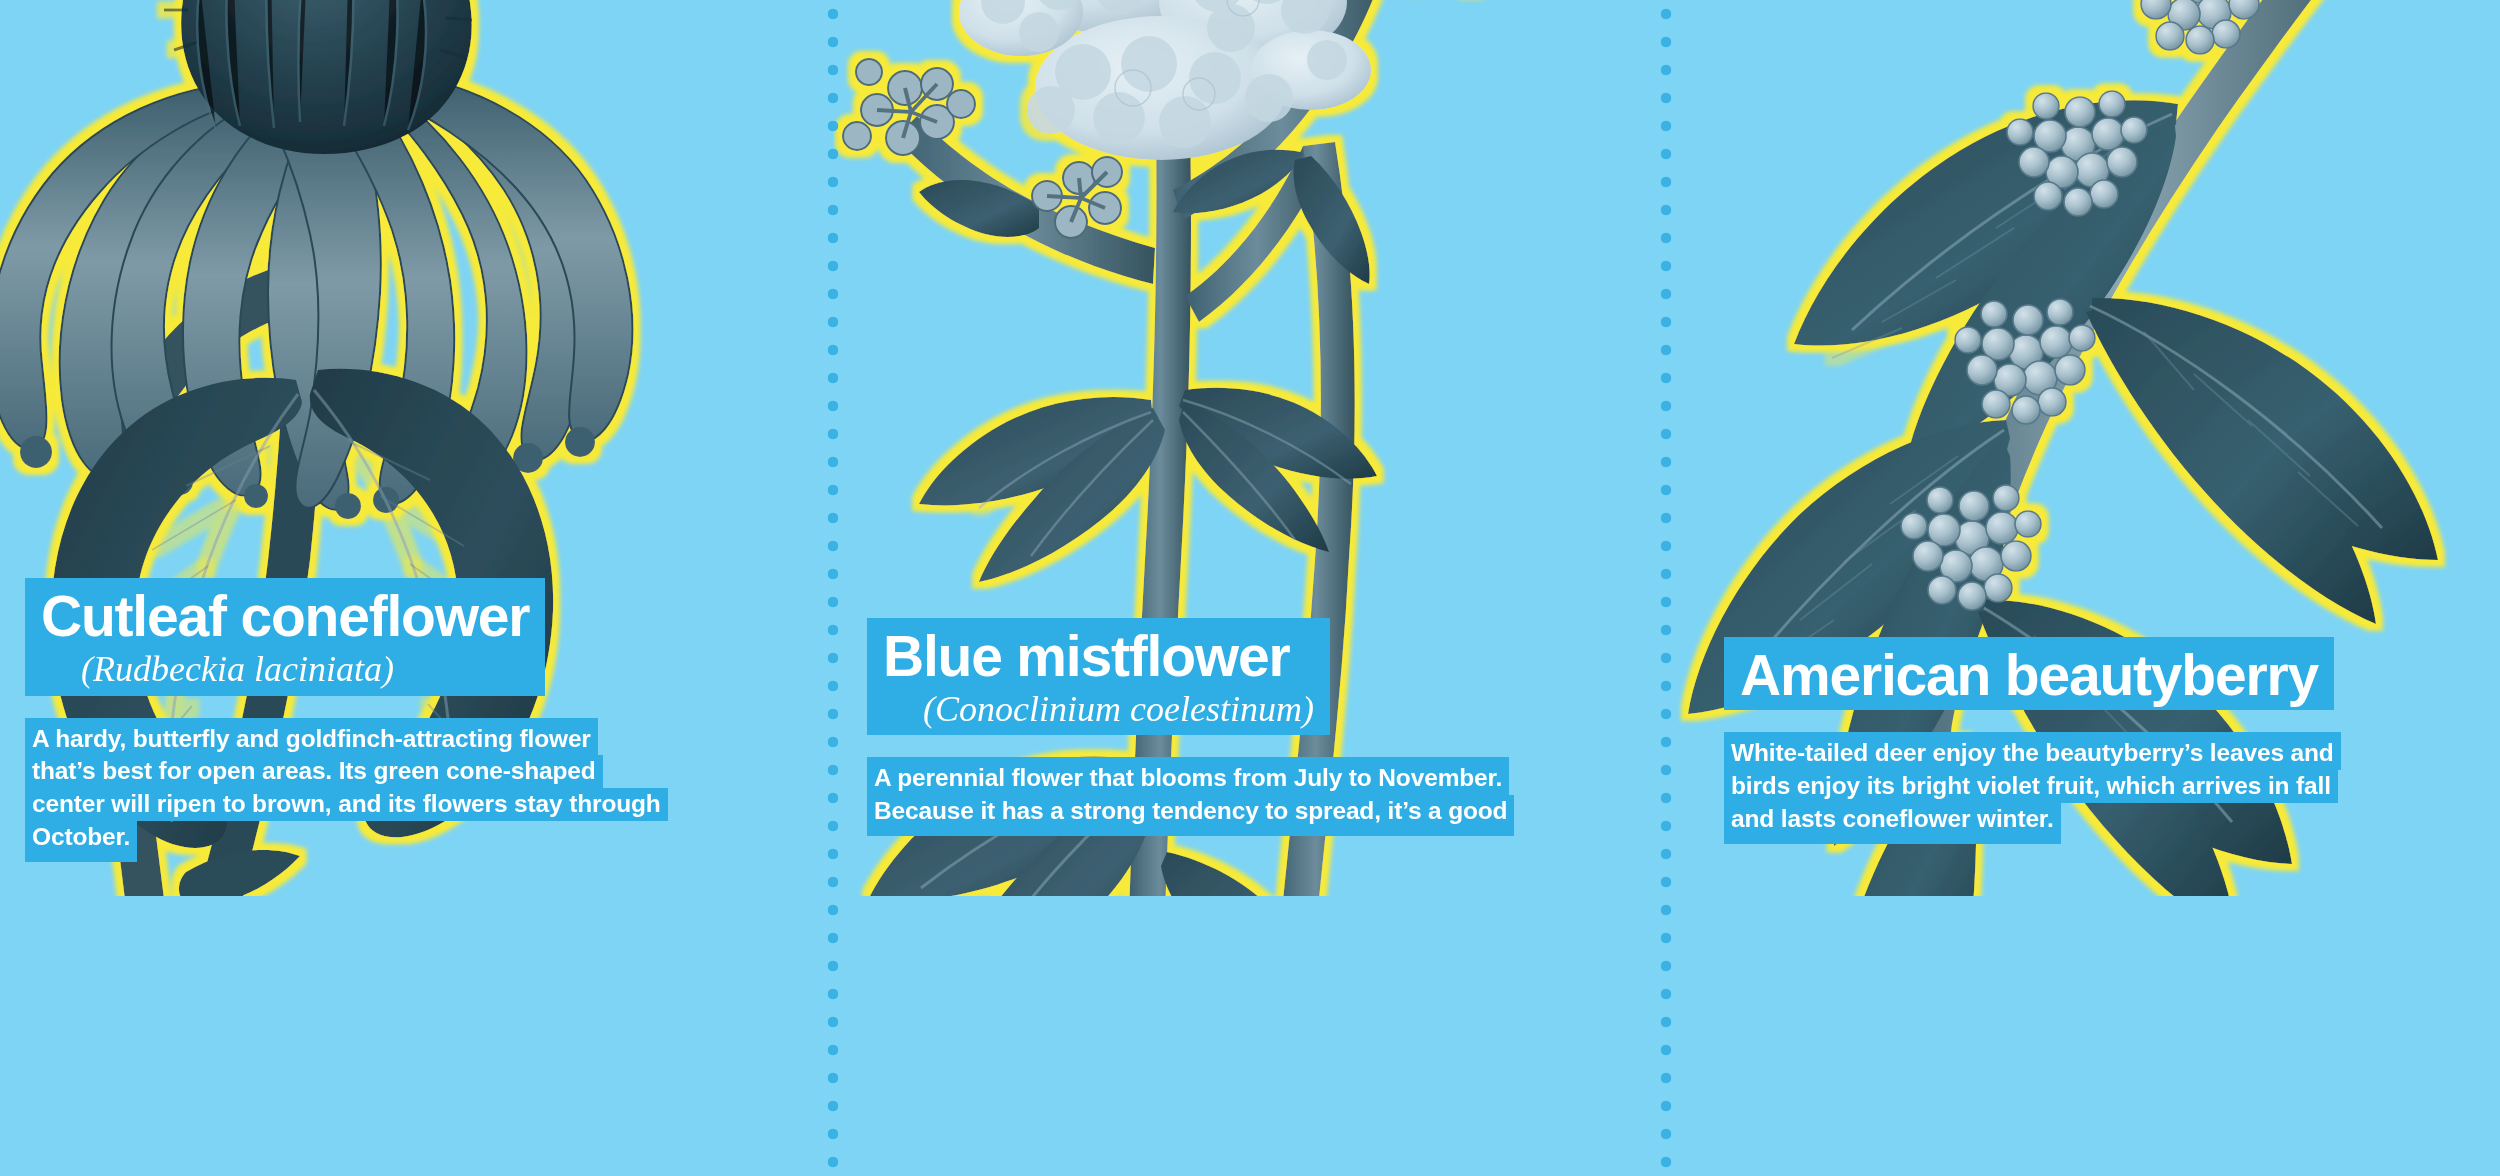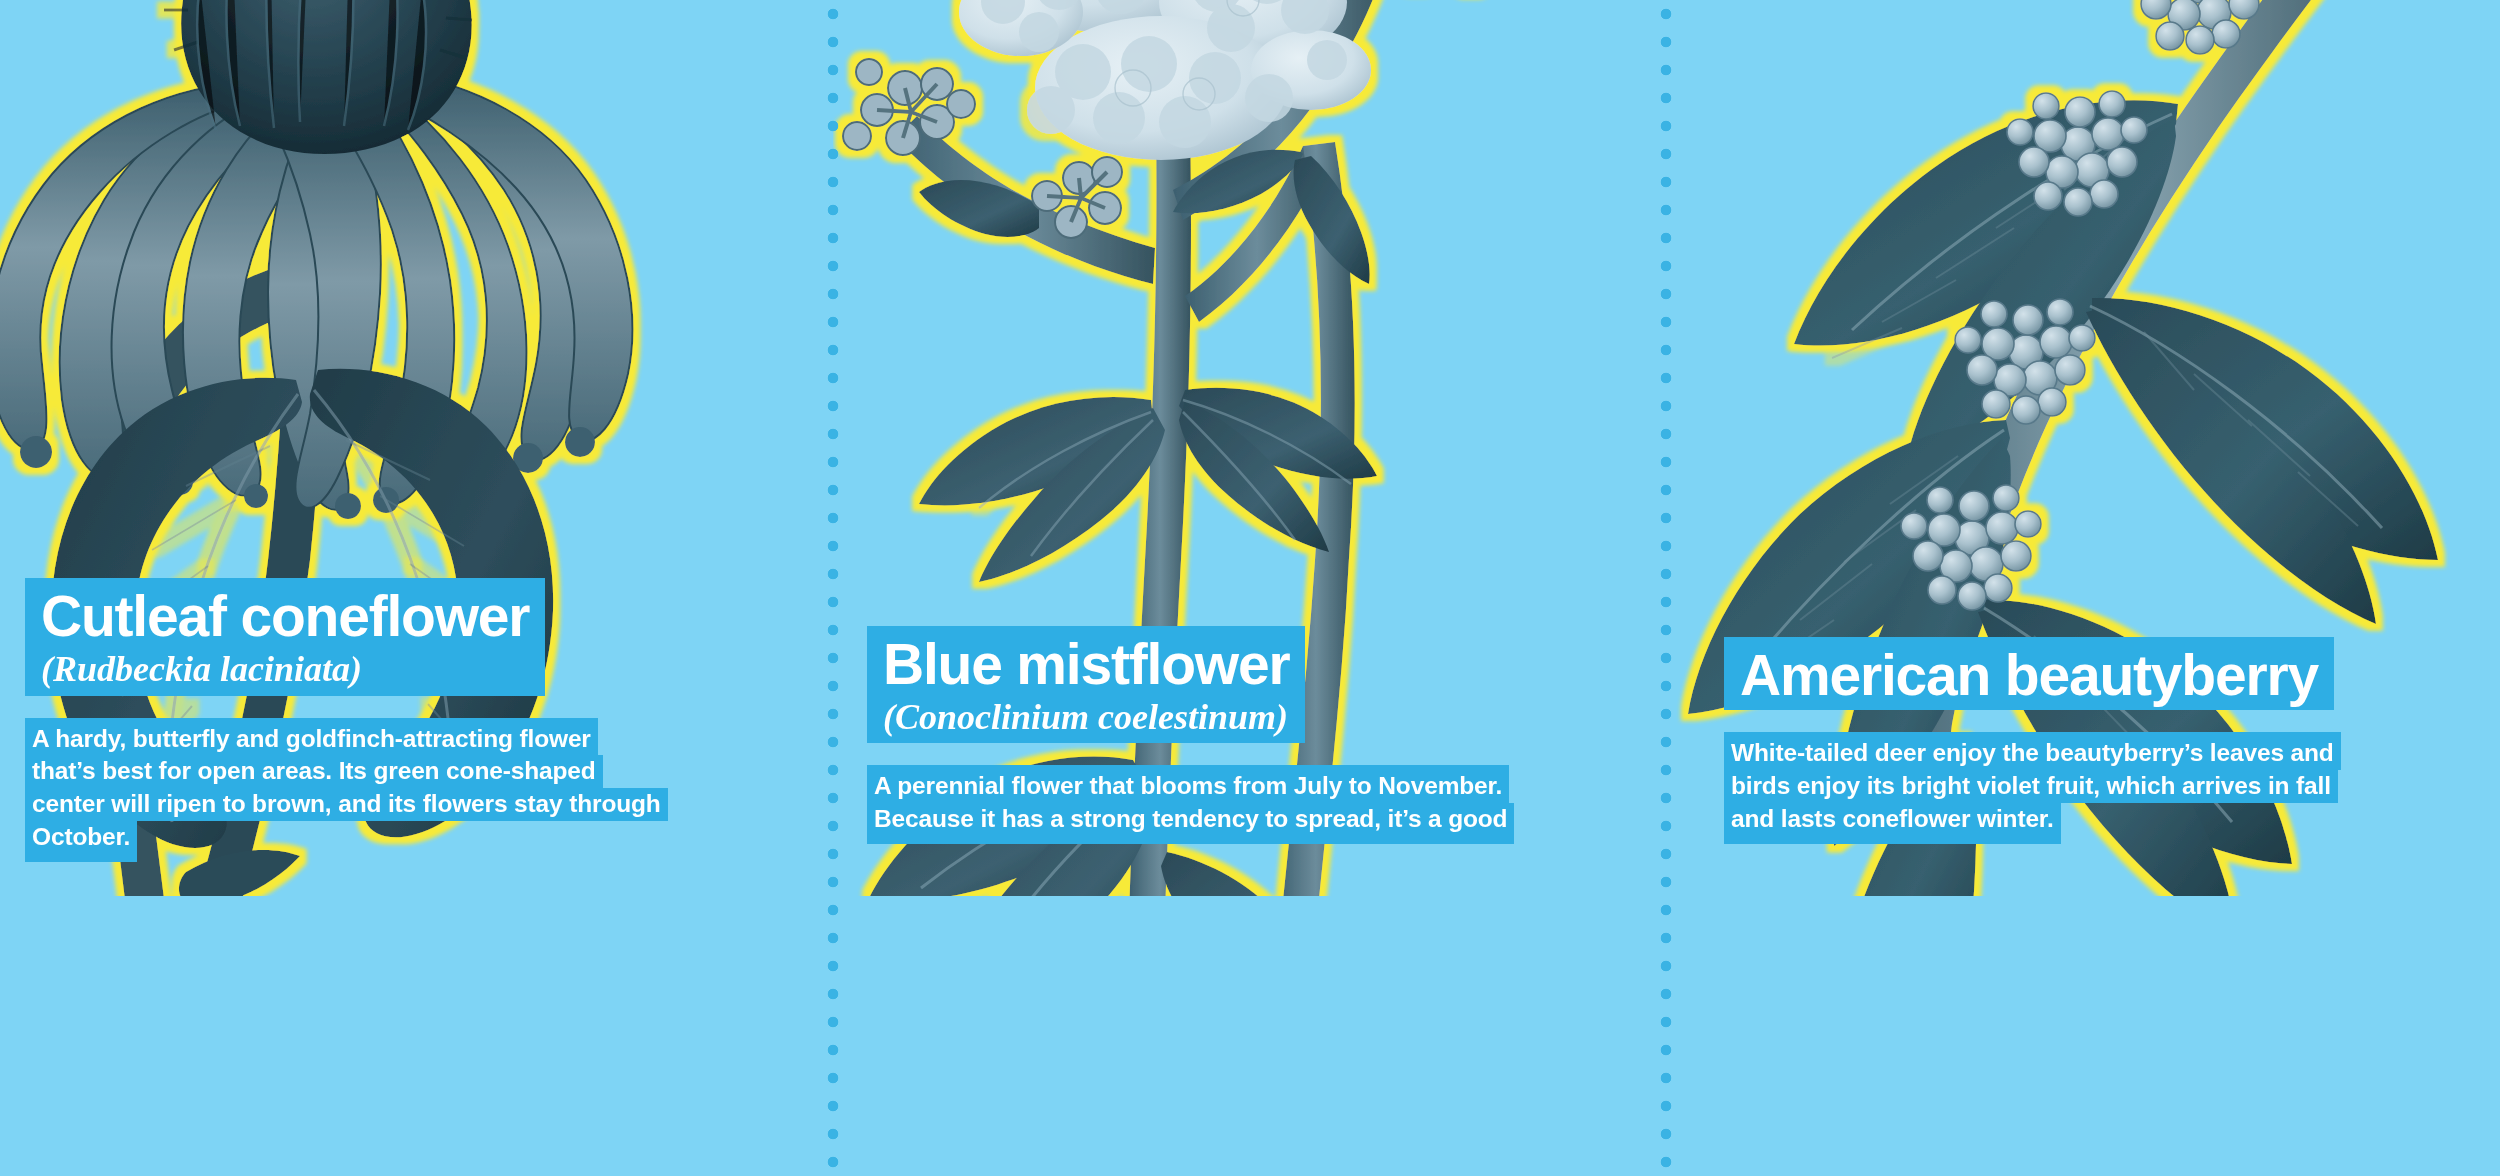--- a/index.html
+++ b/index.html
@@ -26,21 +26,21 @@
     background-repeat:repeat-y;
     background-position:0 8px;
   }
   #divider-1{left:827px;}
   #divider-2{left:1660px;}
 
   
   .caption{position:absolute;left:0;bottom:0;width:100%;}
   .cap-inner{position:absolute;}
   #cap-1 .cap-inner{left:25px;bottom:34px;width:790px;}
-  #cap-2 .cap-inner{left:18px;bottom:52px;width:790px;padding-left:16px;}
+  #cap-2 .cap-inner{left:18px;bottom:60px;width:790px;padding-left:16px;}
   #cap-3 .cap-inner{left:12px;bottom:52px;width:812px;padding-left:46px;}
 
   .title-wrap{display:block;}
   .title-bg{
     display:inline-block;
     background:#2eaee4;
     padding:10px 16px 6px 16px;
   }
   .common-name{
     display:block;
@@ -50,25 +50,26 @@
     font-size:57px;
     line-height:1.0;
     letter-spacing:-1.2px;
     white-space:nowrap;
   }
   .latin-name{
     display:block;
     color:#ffffff;
     font-family:"Liberation Serif",serif;
     font-style:italic;
-    font-weight:700;
+    font-weight:400;
     font-size:36px;
     line-height:1.12;
     margin-top:4px;
     white-space:nowrap;
+    margin-left:40px;
   }
   .desc{
     margin-top:22px;
     font-size:0;
   }
   .desc .line{
     display:block;
     width:fit-content;
     background:#2eaee4;
     color:#ffffff;

